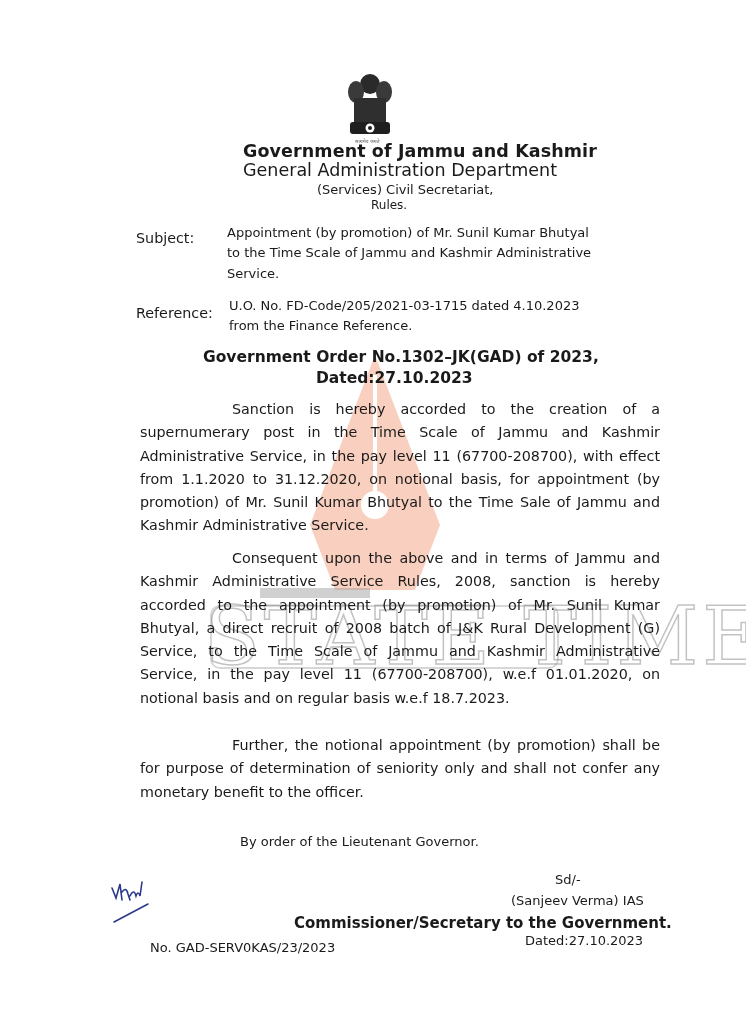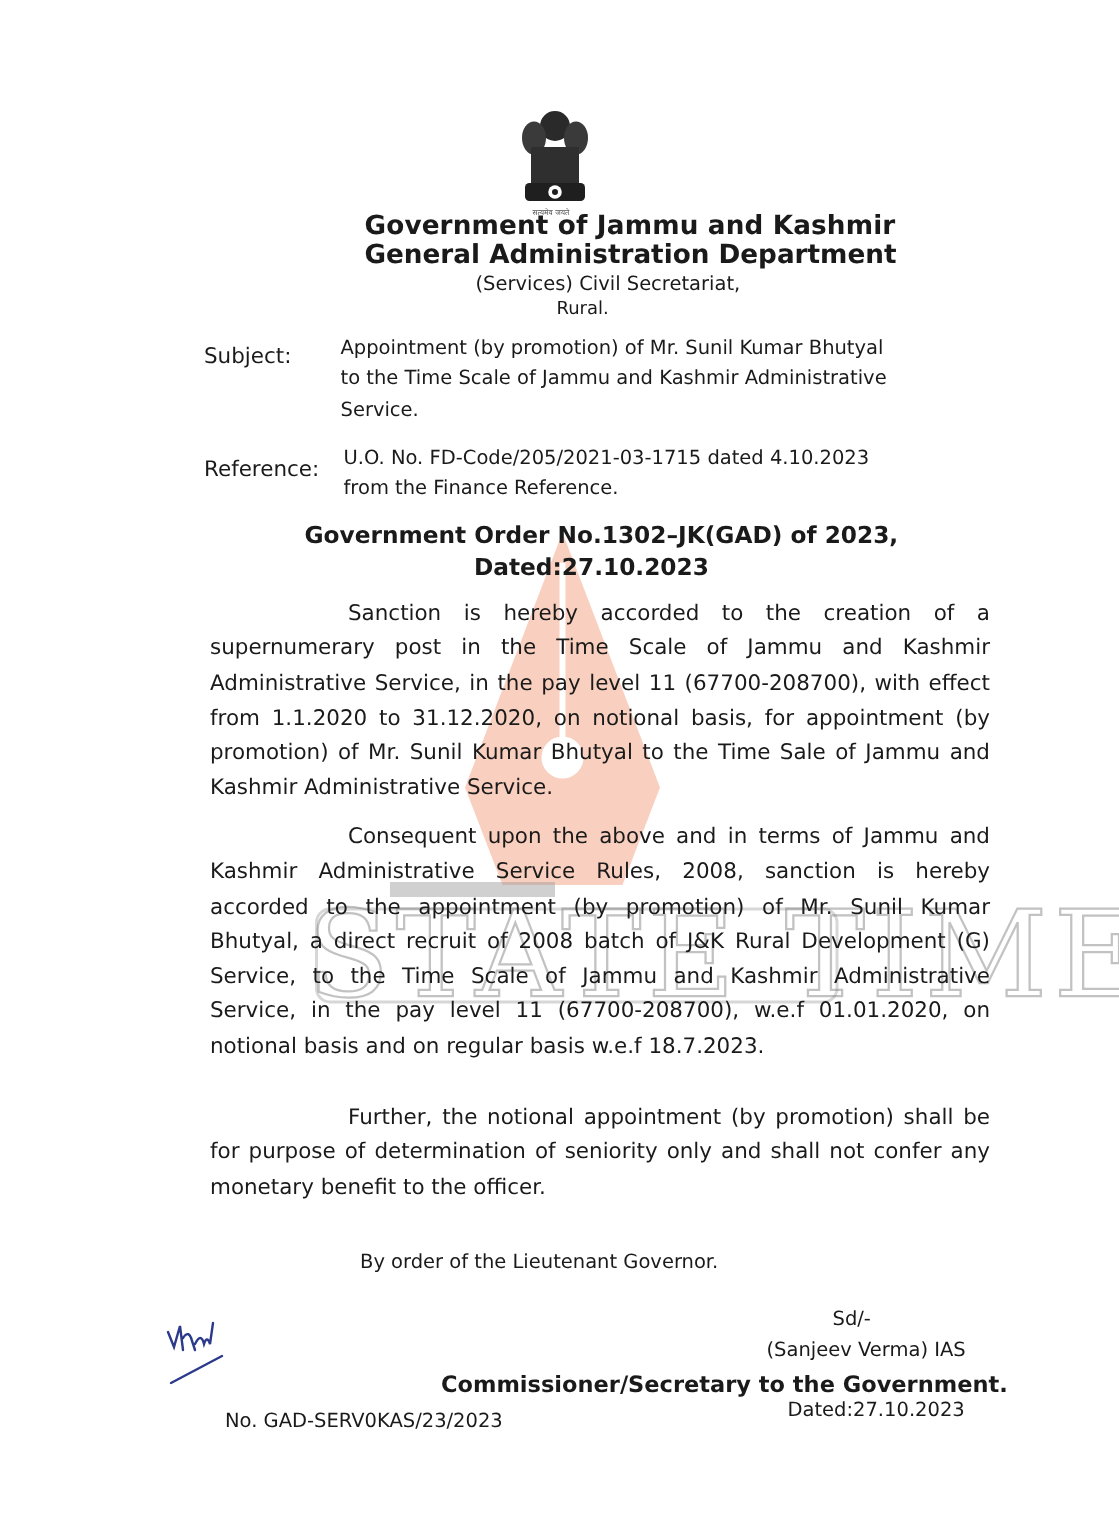--- a/index.html
+++ b/index.html
@@ -5,21 +5,21 @@
   html, body { margin: 0; padding: 0; }
   body {
     width: 746px; height: 1024px; background: #ffffff; position: relative; overflow: hidden;
     font-family: "DejaVu Sans", sans-serif; color: #1a1a1a;
   }
   .page { position: absolute; inset: 0; }
   .abs { position: absolute; white-space: nowrap; }
   .emblem { position: absolute; left: 340px; top: 70px; width: 60px; height: 80px; }
   .emblem-caption { position: absolute; left: 355px; top: 138px; font-size: 5px; color: #555; }
   .hdr1 { left: 243px; top: 141px; font-size: 17.5px; font-weight: bold; letter-spacing: 0.1px; }
-  .hdr2 { left: 243px; top: 160px; font-size: 17.5px; font-weight: bold; }
+  .hdr2 { left: 243px; top: 160px; font-size: 17.5px; font-weight: normal; }
   .hdr3 { left: 317px; top: 182px; font-size: 13px; }
   .hdr4 { left: 371px; top: 198px; font-size: 12px; }
 
   .label { font-size: 14.3px; }
   .txt { font-size: 13px; }
   .order { font-size: 15.5px; font-weight: bold; }
 
   .para { position: absolute; left: 140px; width: 520px; font-size: 14.3px; line-height: 23.3px; text-align: justify; }
   .para .line { display: block; text-align: justify; text-align-last: justify; height: 23.3px; white-space: nowrap; }
   .para .line.last { text-align-last: left; }
@@ -53,21 +53,21 @@
     <rect x="14" y="28" width="32" height="24" fill="#2f2f2f"></rect>
     <rect x="10" y="52" width="40" height="12" rx="3" fill="#1f1f1f"></rect>
     <circle cx="30" cy="58" r="4.5" fill="#ffffff"></circle>
     <circle cx="30" cy="58" r="2" fill="#1f1f1f"></circle>
   </svg>
   <div class="emblem-caption">सत्यमेव जयते</div>
 
   <div class="abs hdr1">Government of Jammu and Kashmir</div>
   <div class="abs hdr2">General Administration Department</div>
   <div class="abs hdr3">(Services) Civil Secretariat,</div>
-  <div class="abs hdr4">Rural.</div>
+  <div class="abs hdr4">Rules.</div>
 
   <div class="abs label" style="left:136px; top:230px;">Subject:</div>
   <div class="abs txt" style="left:227px; top:225px;">Appointment (by promotion) of Mr. Sunil Kumar Bhutyal</div>
   <div class="abs txt" style="left:227px; top:245px;">to the Time Scale of Jammu and Kashmir Administrative</div>
   <div class="abs txt" style="left:227px; top:266px;text-align:right;">Service.</div>
 
   <div class="abs label" style="left:136px; top:305px;">Reference:</div>
   <div class="abs txt" style="left:229px; top:298px;">U.O. No. FD-Code/205/2021-03-1715 dated 4.10.2023</div>
   <div class="abs txt" style="left:229px; top:318px;">from the Finance Reference.</div>
 

